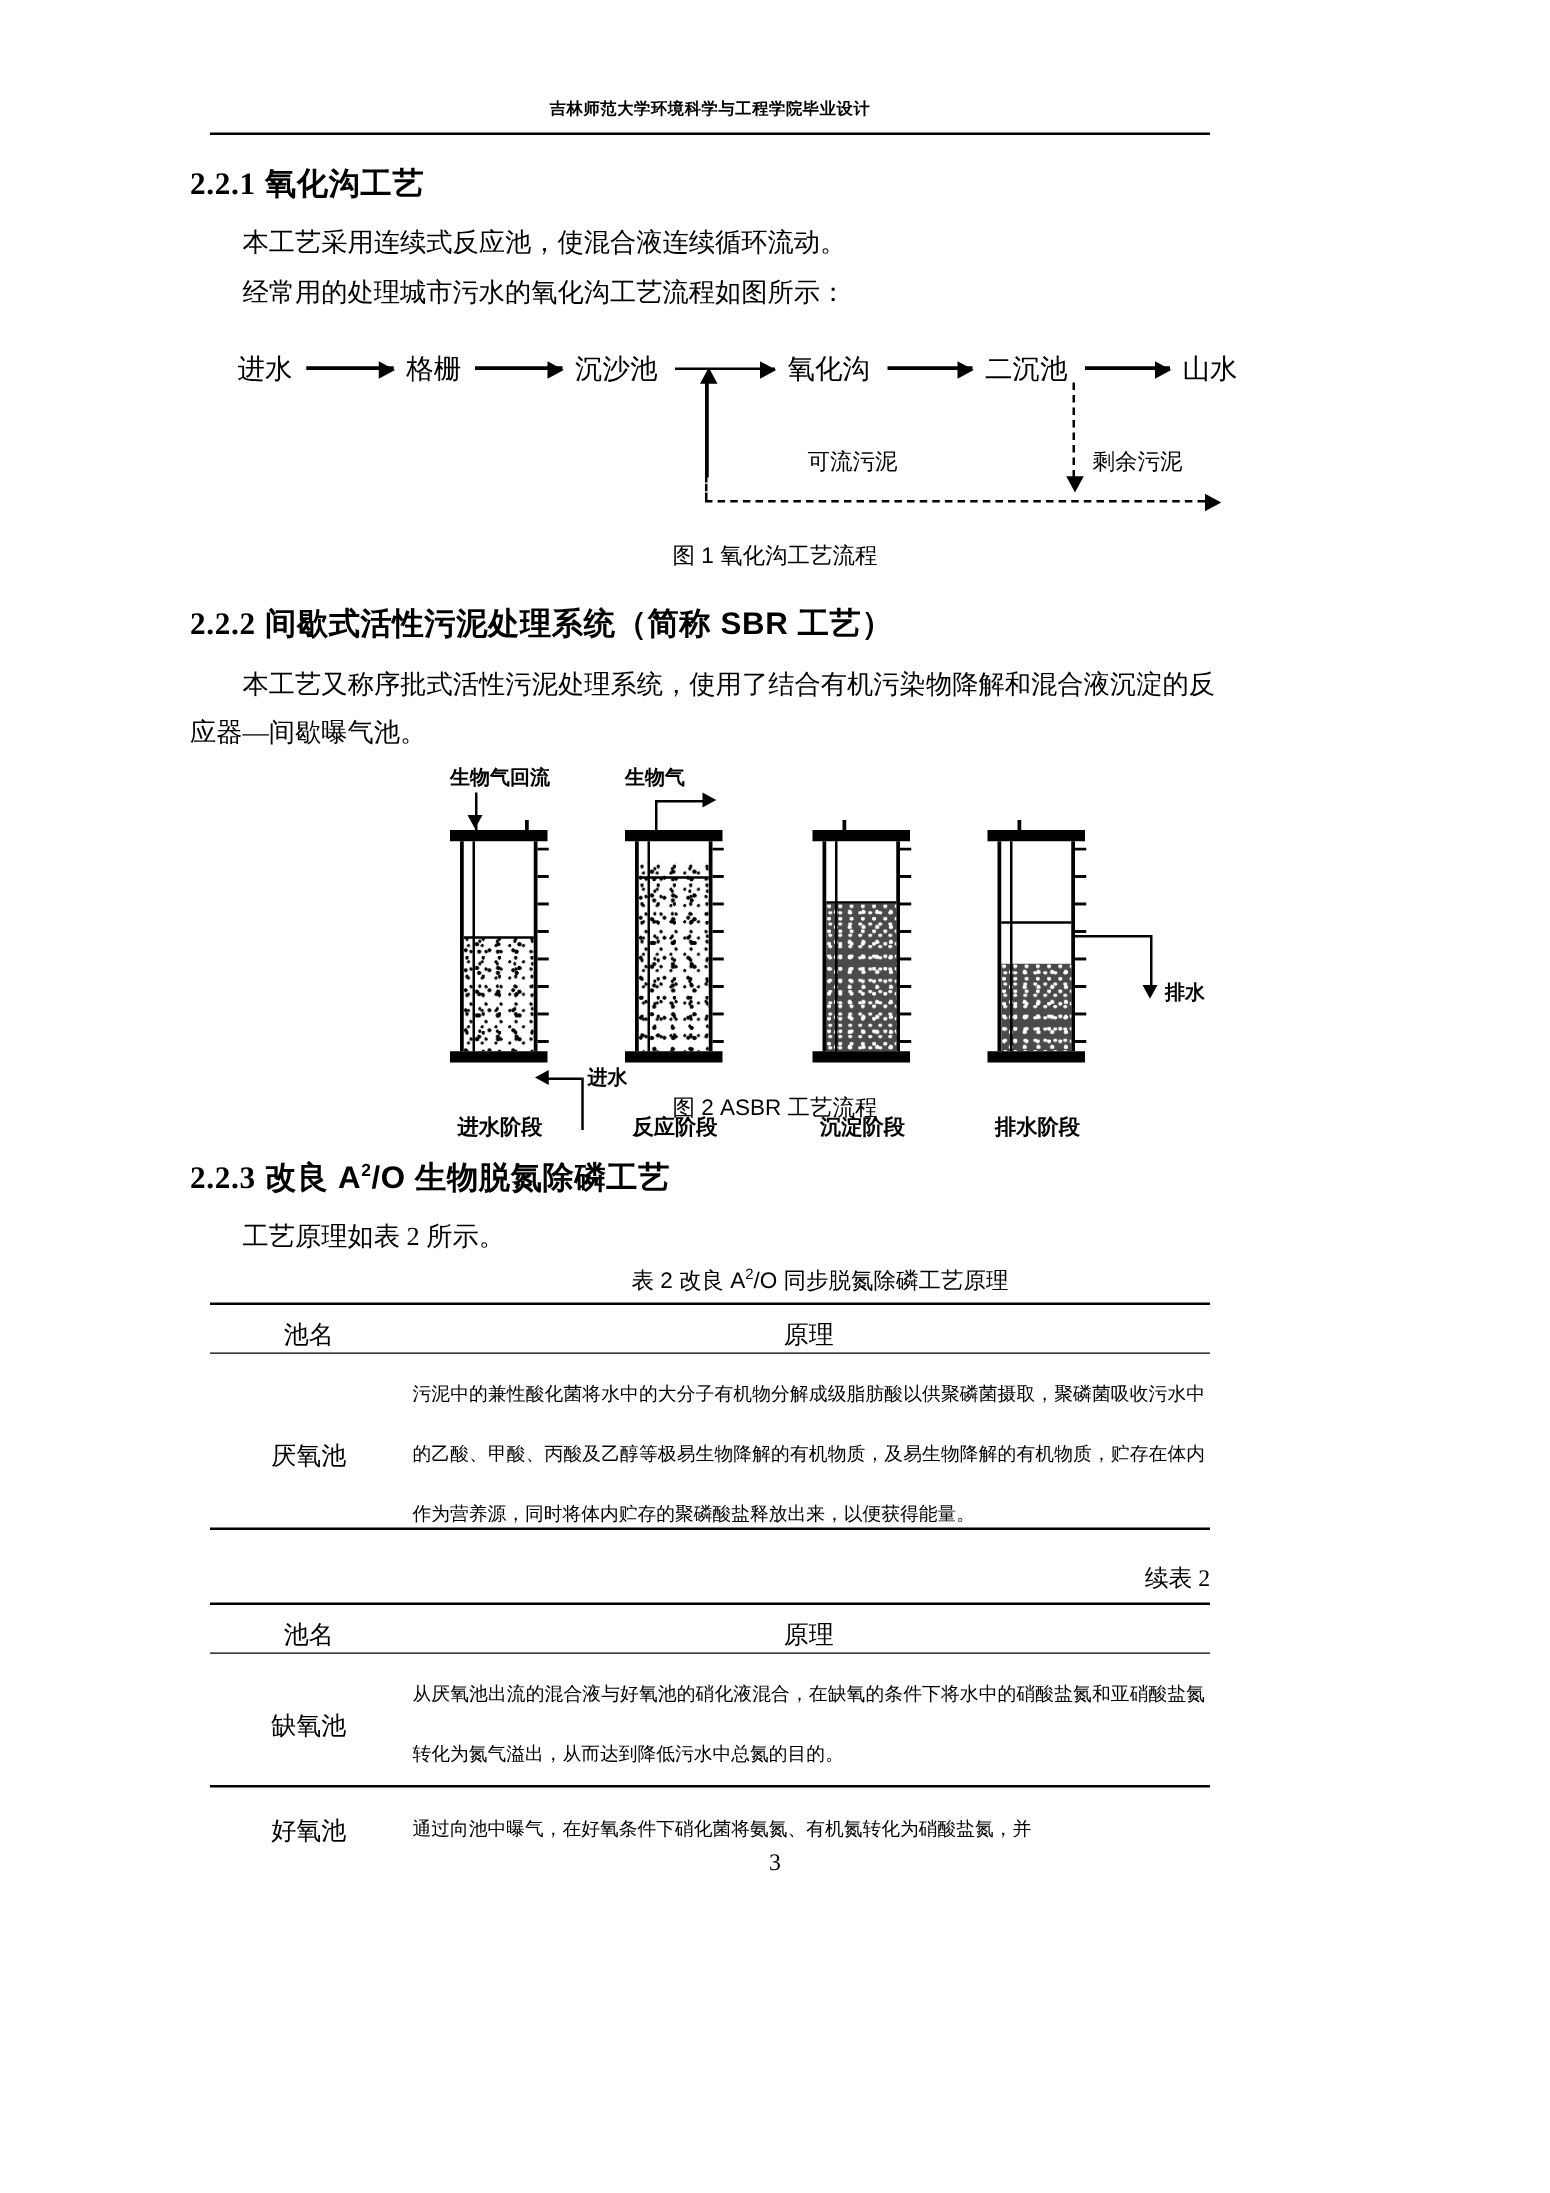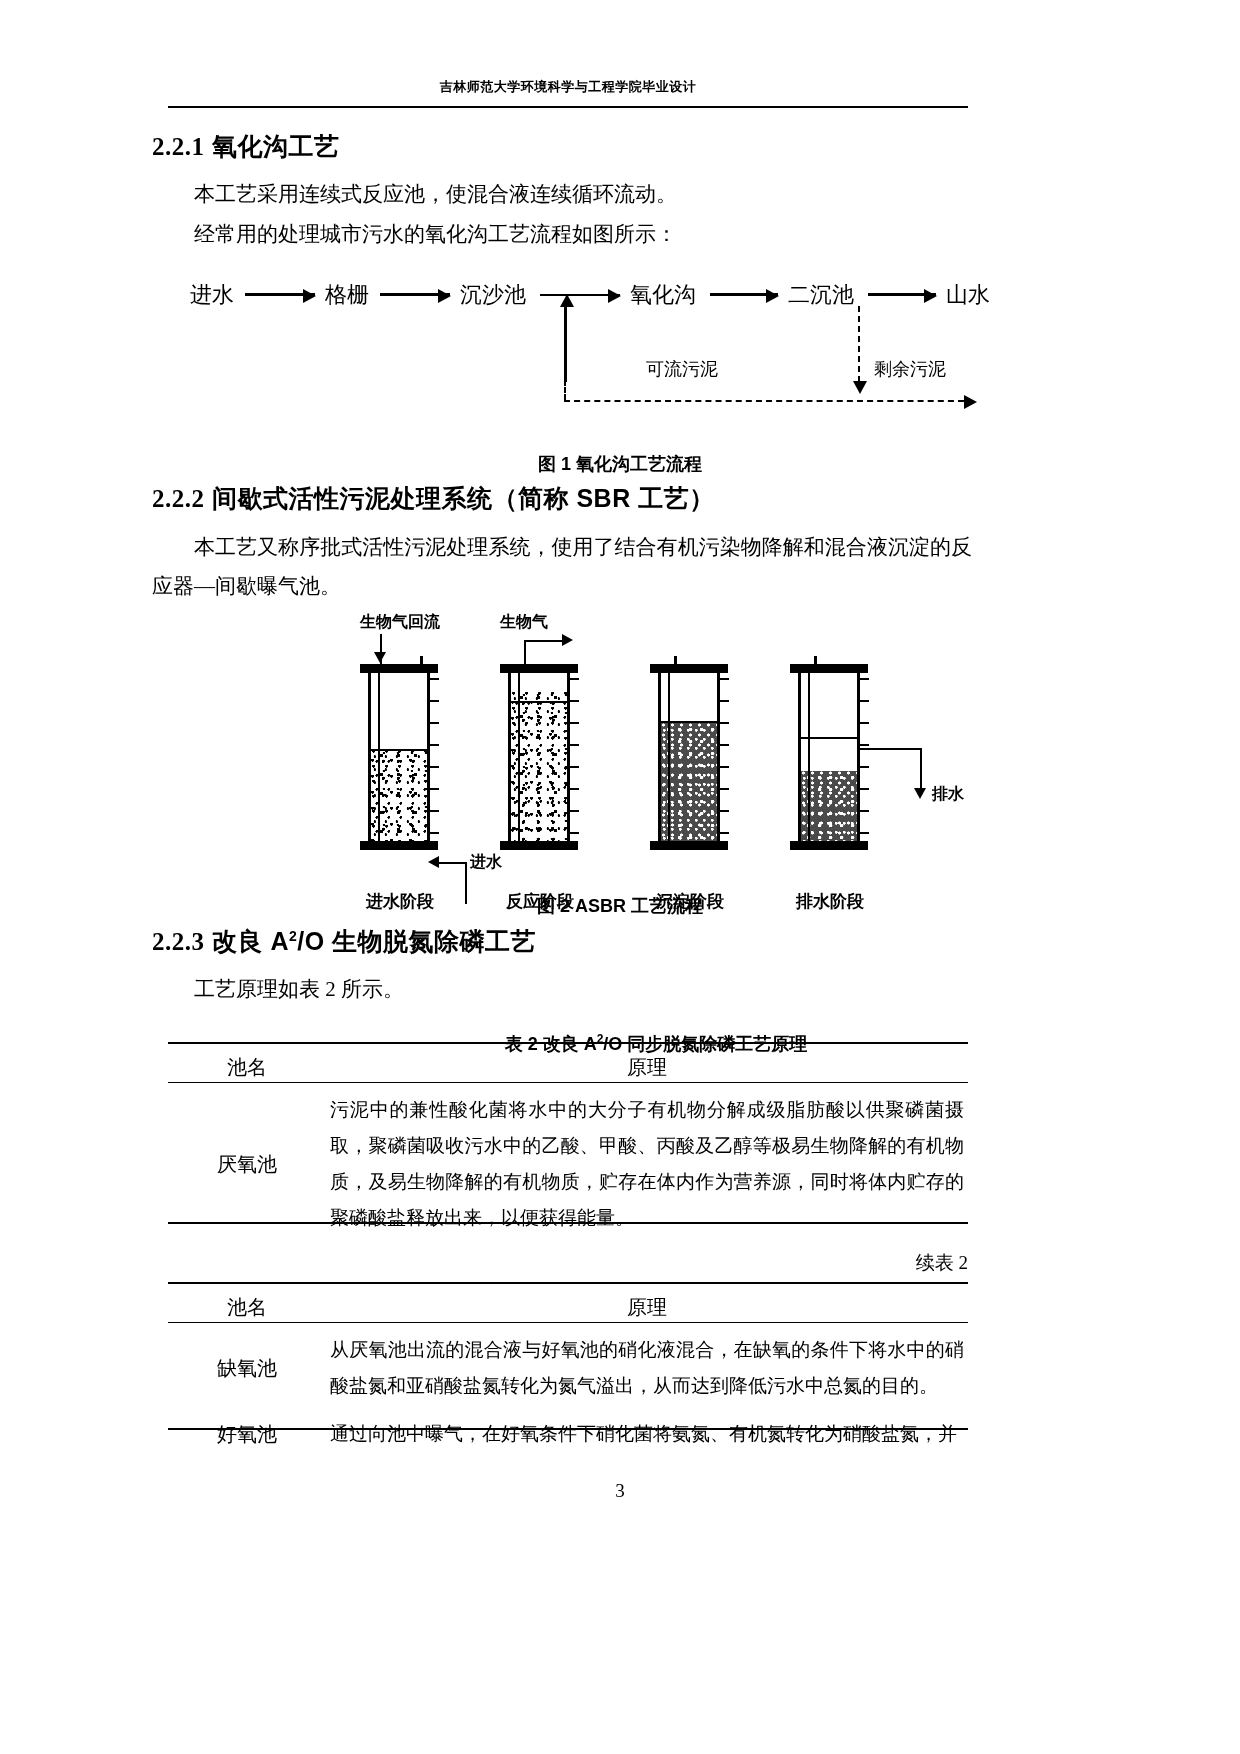--- a/index.html
+++ b/index.html
@@ -50,24 +50,23 @@
     text-align:justify;
     white-space:normal;
   }
   .para.indent{text-indent:42px;}
   
   .caption{
     position:absolute;
     width:100%;
     text-align:center;
     font-family:"Liberation Sans","DejaVu Sans",sans-serif;
-    font-weight:bold;
+    font-weight:normal;
     font-size:18px;
     left:0;
-    margin-top:20px;
   }
   
   .fig1{position:absolute;left:168px;top:262px;width:830px;height:160px;}
   .node{
     position:absolute;
     font-size:22px;
     font-family:"Liberation Serif","DejaVu Serif",serif;
     white-space:nowrap;
     top:18px;
   }
@@ -214,21 +213,21 @@
   .tbl td,.tbl th{
     padding:6px 4px;vertical-align:middle;
     font-weight:normal;
     font-family:"Liberation Serif","DejaVu Serif",serif;
   }
   .tbl .hdr td{text-align:center;font-size:20px;padding:9px 4px;}
   .rule-top{position:absolute;left:168px;width:800px;height:0;border-top:2.5px solid #000;}
   .rule-mid{position:absolute;left:168px;width:800px;height:0;border-top:1.5px solid #000;}
   .rule-bot{position:absolute;left:168px;width:800px;height:0;border-top:2.5px solid #000;}
   .cellname{text-align:center;width:150px;font-size:20px;}
-  .cellbody{text-align:justify;line-height:36px;font-size:19px;padding-left:14px;padding-right:4px;}
+  .cellbody{text-align:justify;line-height:48px;font-size:15px;padding-left:14px;padding-right:4px;}
   .contlabel{
     position:absolute;right:0;font-size:19px;
     font-family:"Liberation Serif","DejaVu Serif",serif;
   }
   .pagenum{
     position:absolute;left:0;width:1240px;text-align:center;
     font-size:19px;
   }
 </style>
 </head>

